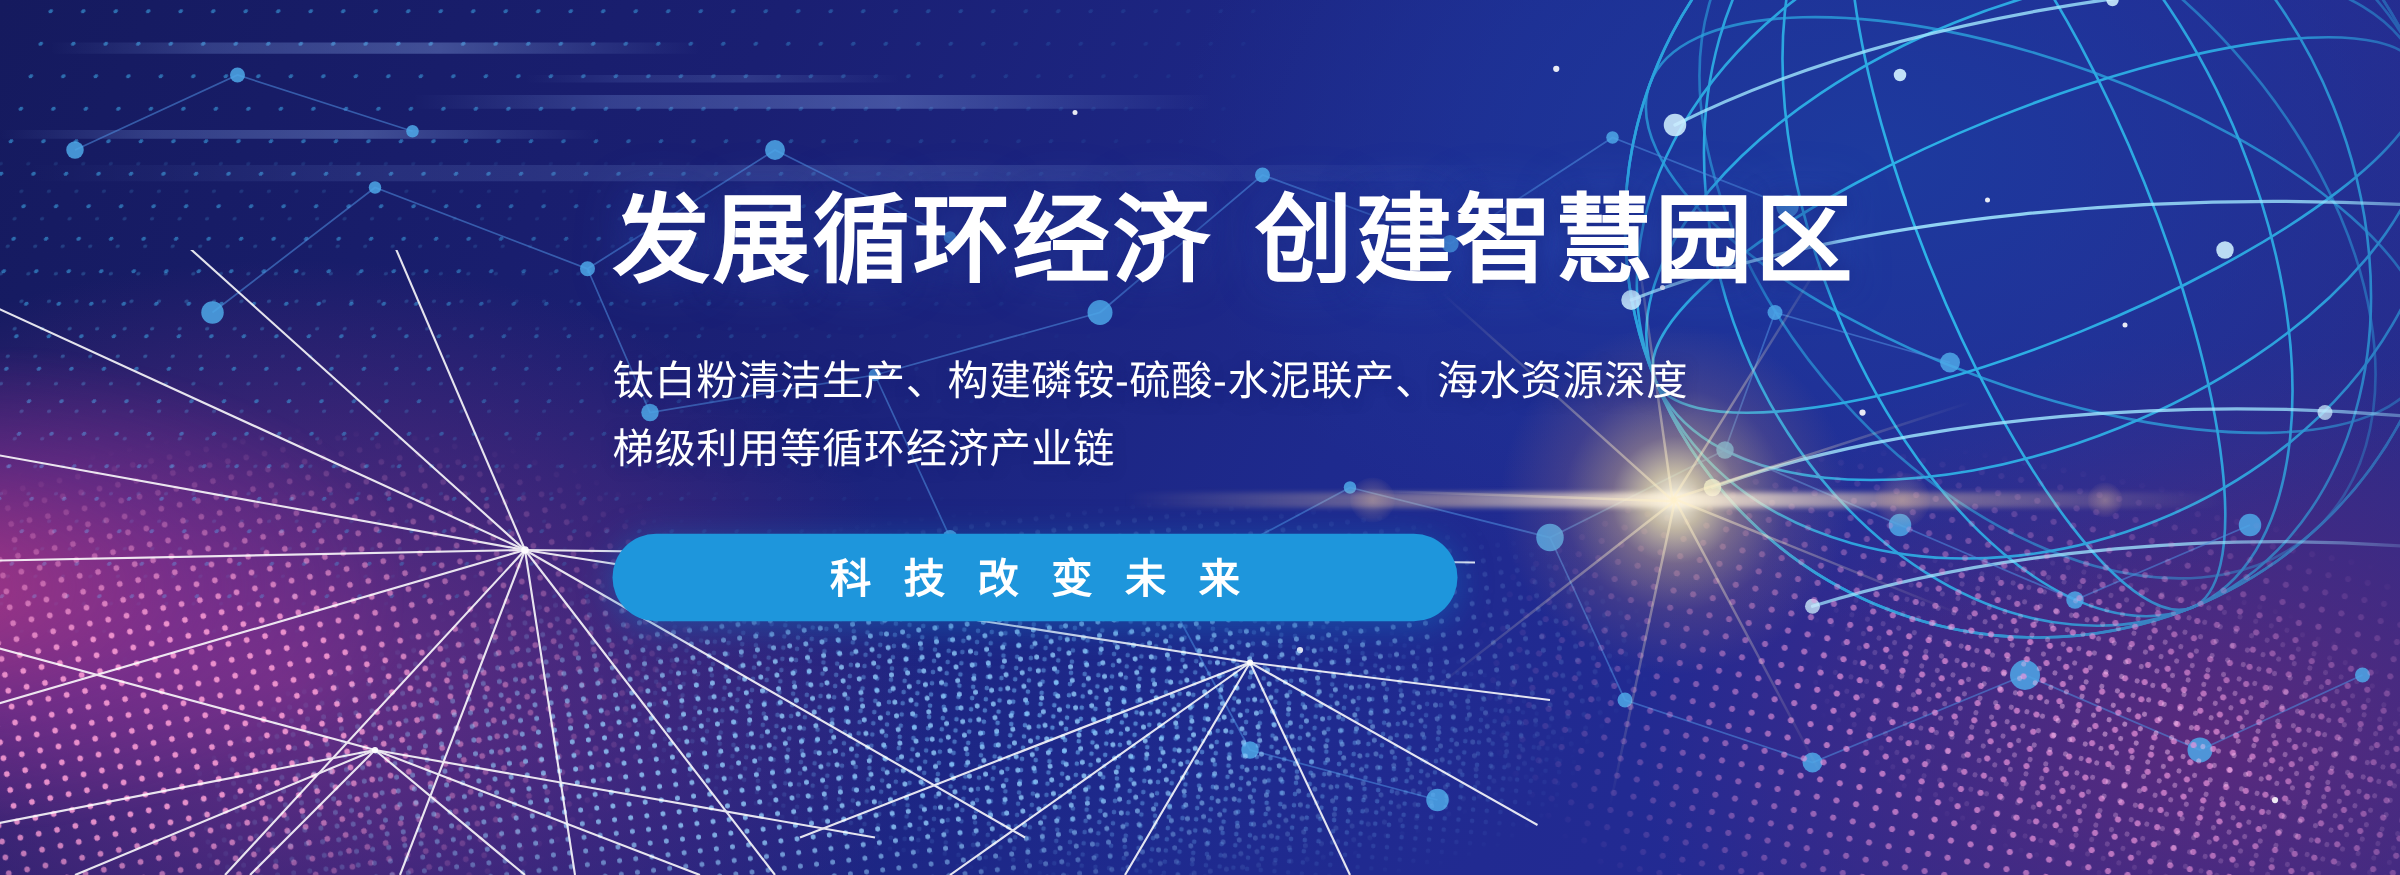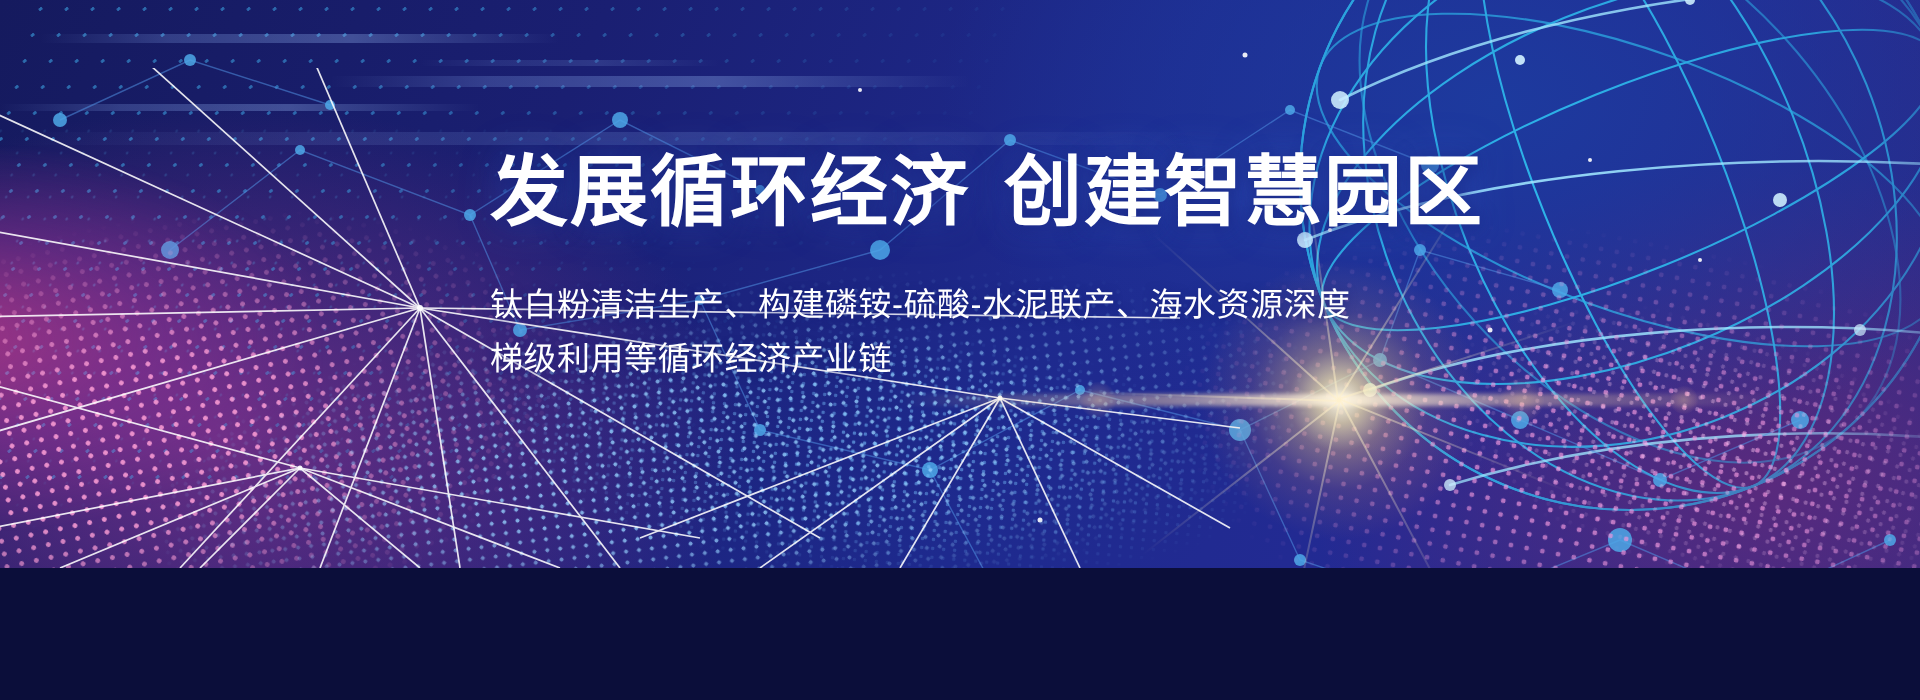--- a/index.html
+++ b/index.html
@@ -2,21 +2,21 @@
 <html lang="zh-CN"><head>
 <meta charset="utf-8">
 <title>Banner</title>
 <style>
   html,body{margin:0;padding:0;background:#0b0e3a;}
   *{box-sizing:border-box;}
 
   .banner{
     position:relative;
     width:1920px;
-    height:568px;
+    height:700px;
     overflow:hidden;
     font-family:"Liberation Sans","DejaVu Sans",sans-serif;
     background:
       radial-gradient(ellipse 900px 600px at 78% 18%, #1d3a9e 0%, rgba(29,58,158,0) 62%),
       radial-gradient(ellipse 800px 520px at 12% 78%, #6a2f86 0%, rgba(106,47,134,0) 65%),
       radial-gradient(ellipse 700px 500px at 92% 85%, #5a2a7d 0%, rgba(90,42,125,0) 65%),
       linear-gradient(115deg,#151a5e 0%,#1a1f72 28%,#1e2a8e 55%,#232a93 75%,#2a2b86 100%);
   }
 
   .layer{position:absolute;inset:0;pointer-events:none;}
@@ -359,15 +359,16 @@
 
   <div class="content">
 
     <h1 class="title"><span>发展循环经济</span><span class="gap"></span><span>创建智慧园区</span></h1>
 
     <p class="subtitle">
       <span>钛白粉清洁生产、构建磷铵-硫酸-水泥联产、海水资源深度</span>
       <span class="l2">梯级利用等循环经济产业链</span>
     </p>
 
+    <button class="cta" type="button">科技改变未来</button>
   </div>
 
 </div>
 
 </body></html>

